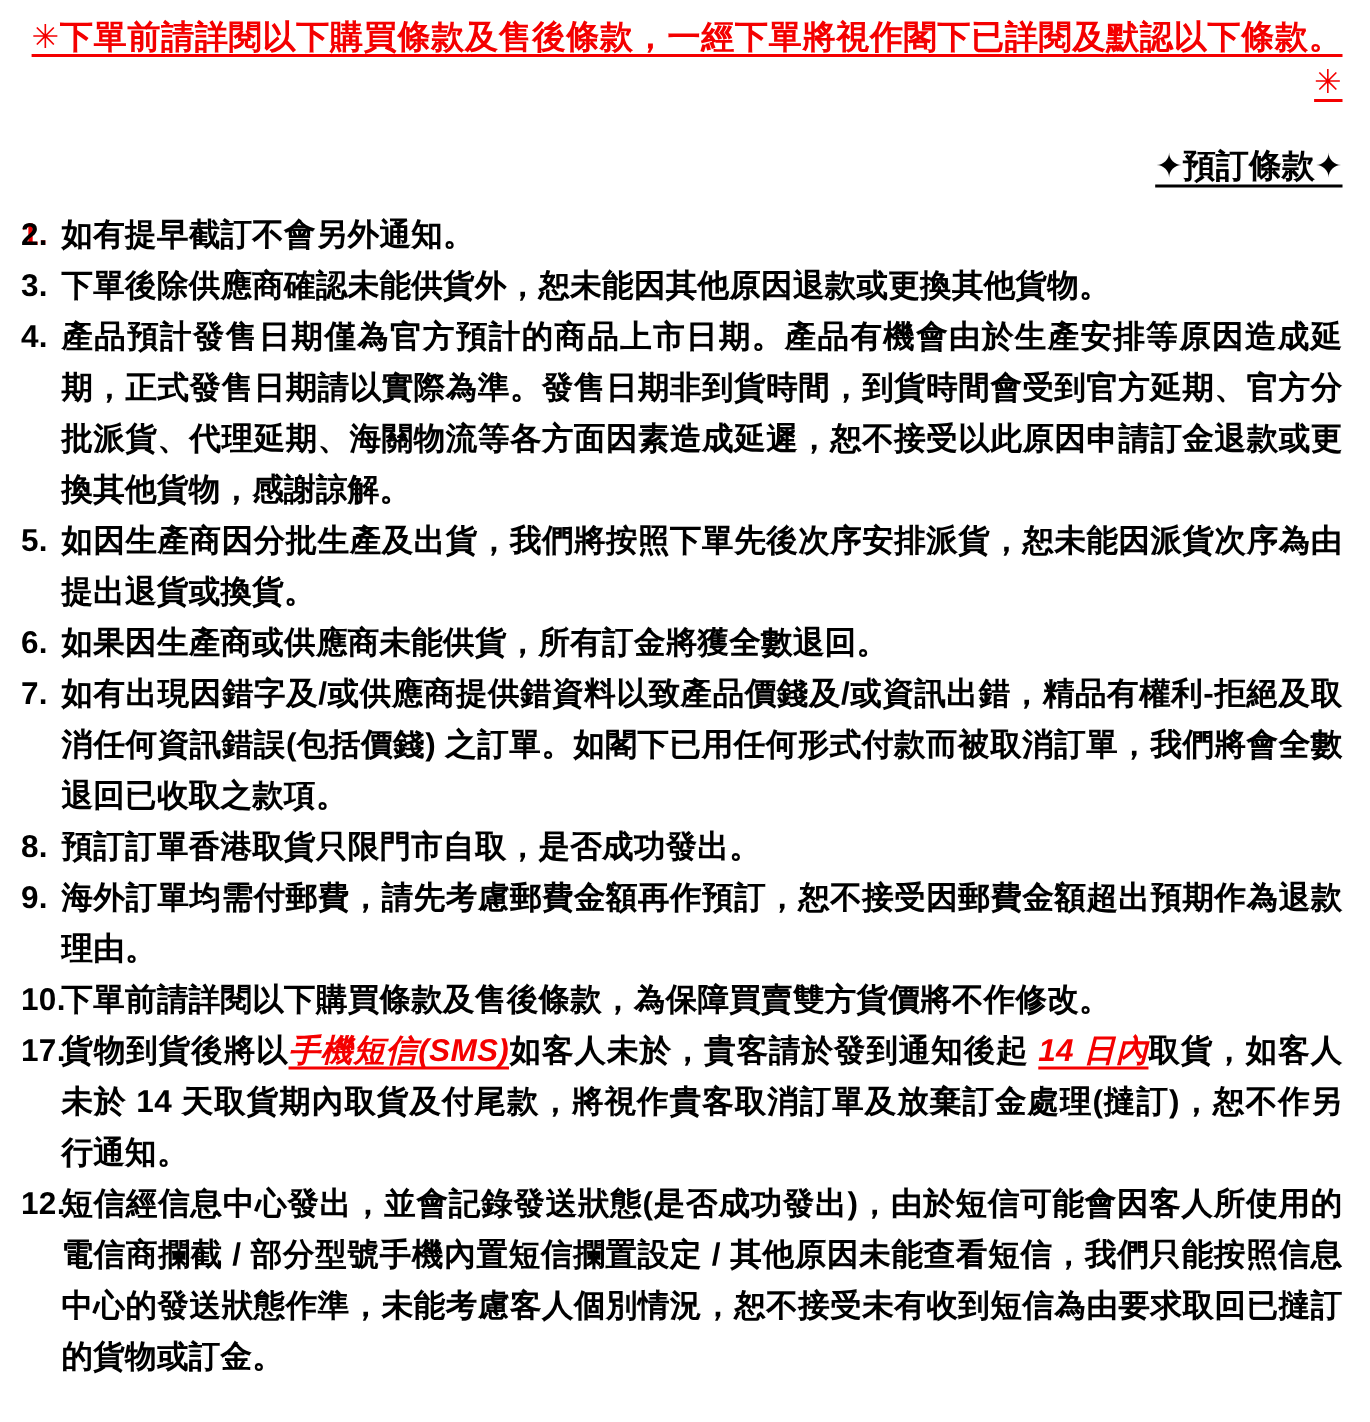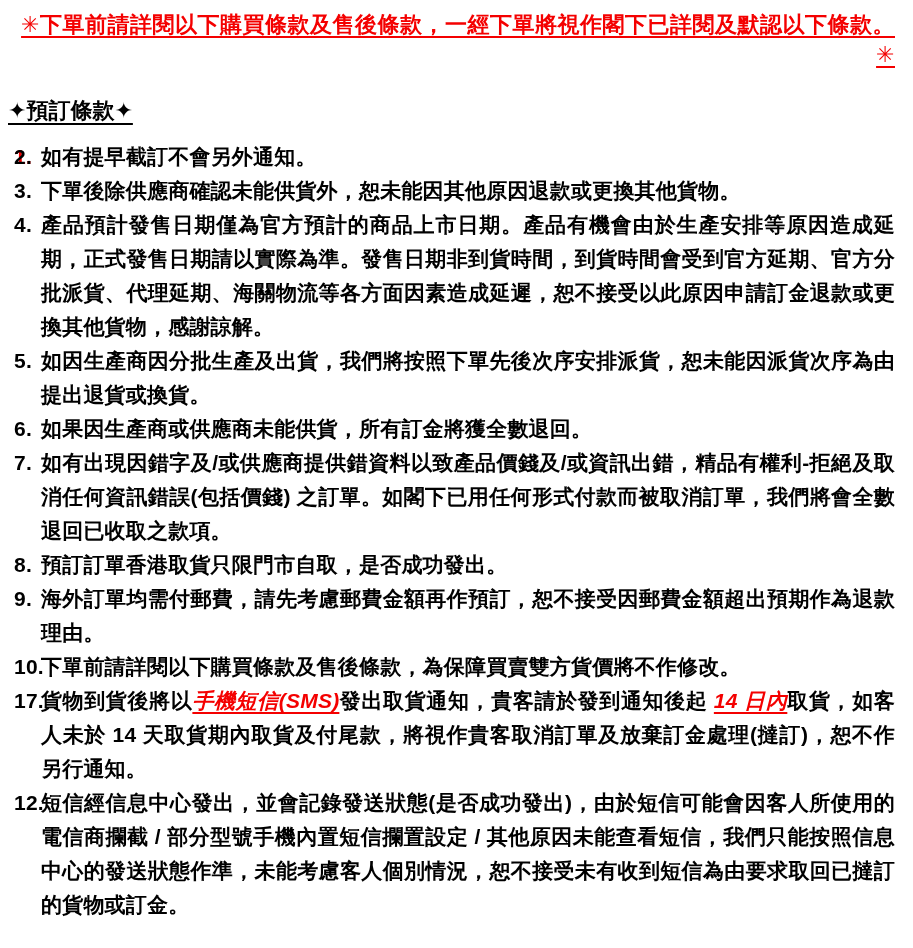--- a/index.html
+++ b/index.html
@@ -27,20 +27,21 @@
     line-height: 30px;
     text-decoration: underline;
     text-underline-offset: 4px;
     letter-spacing: 0.5px;
     text-align: right;
   }
   .heading {
     margin-top: 26px;
     font-size: 22px;
     line-height: 30px;
+    text-align: right;
   }
   .heading .heading-text {
     text-decoration: underline;
     text-underline-offset: 5px;
   }
   ol.terms {
     list-style: none;
     margin: 14px 0 0 0;
     padding: 0;
   }
@@ -123,21 +124,21 @@
       <span>海外訂單均需付郵費，請先考慮郵費金額再作預訂，恕不接受因郵費金額超出預期作為退款理由。</span>
     </li>
 
     <li class="term">
       <span class="num">10.</span>
       <span>下單前請詳閱以下購買條款及售後條款，為保障買賣雙方貨價將不作修改。</span>
     </li>
 
     <li class="term">
       <span class="num">17.</span>
-      <span><span>貨物到貨後將以</span><span class="red-underline">手機短信(SMS)</span><span>發出取貨通知，貴客請於發到通知後起 </span><span class="red-underline">14 日內</span><span>取貨，如客人未於 14 天取貨期內取貨及付尾款，將視作貴客取消訂單及放棄訂金處理(撻訂)，恕不作另行通知。</span></span>
+      <span><span>貨物到貨後將以</span><span class="red-underline">手機短信(SMS)</span><span>如客人未於，貴客請於發到通知後起 </span><span class="red-underline">14 日內</span><span>取貨，如客人未於 14 天取貨期內取貨及付尾款，將視作貴客取消訂單及放棄訂金處理(撻訂)，恕不作另行通知。</span></span>
     </li>
 
     <li class="term">
       <span class="num">12.</span>
       <span>短信經信息中心發出，並會記錄發送狀態(是否成功發出)，由於短信可能會因客人所使用的電信商攔截 / 部分型號手機內置短信攔置設定 / 其他原因未能查看短信，我們只能按照信息中心的發送狀態作準，未能考慮客人個別情況，恕不接受未有收到短信為由要求取回已撻訂的貨物或訂金。</span>
     </li>
 
   </ol>
 </div>
 

